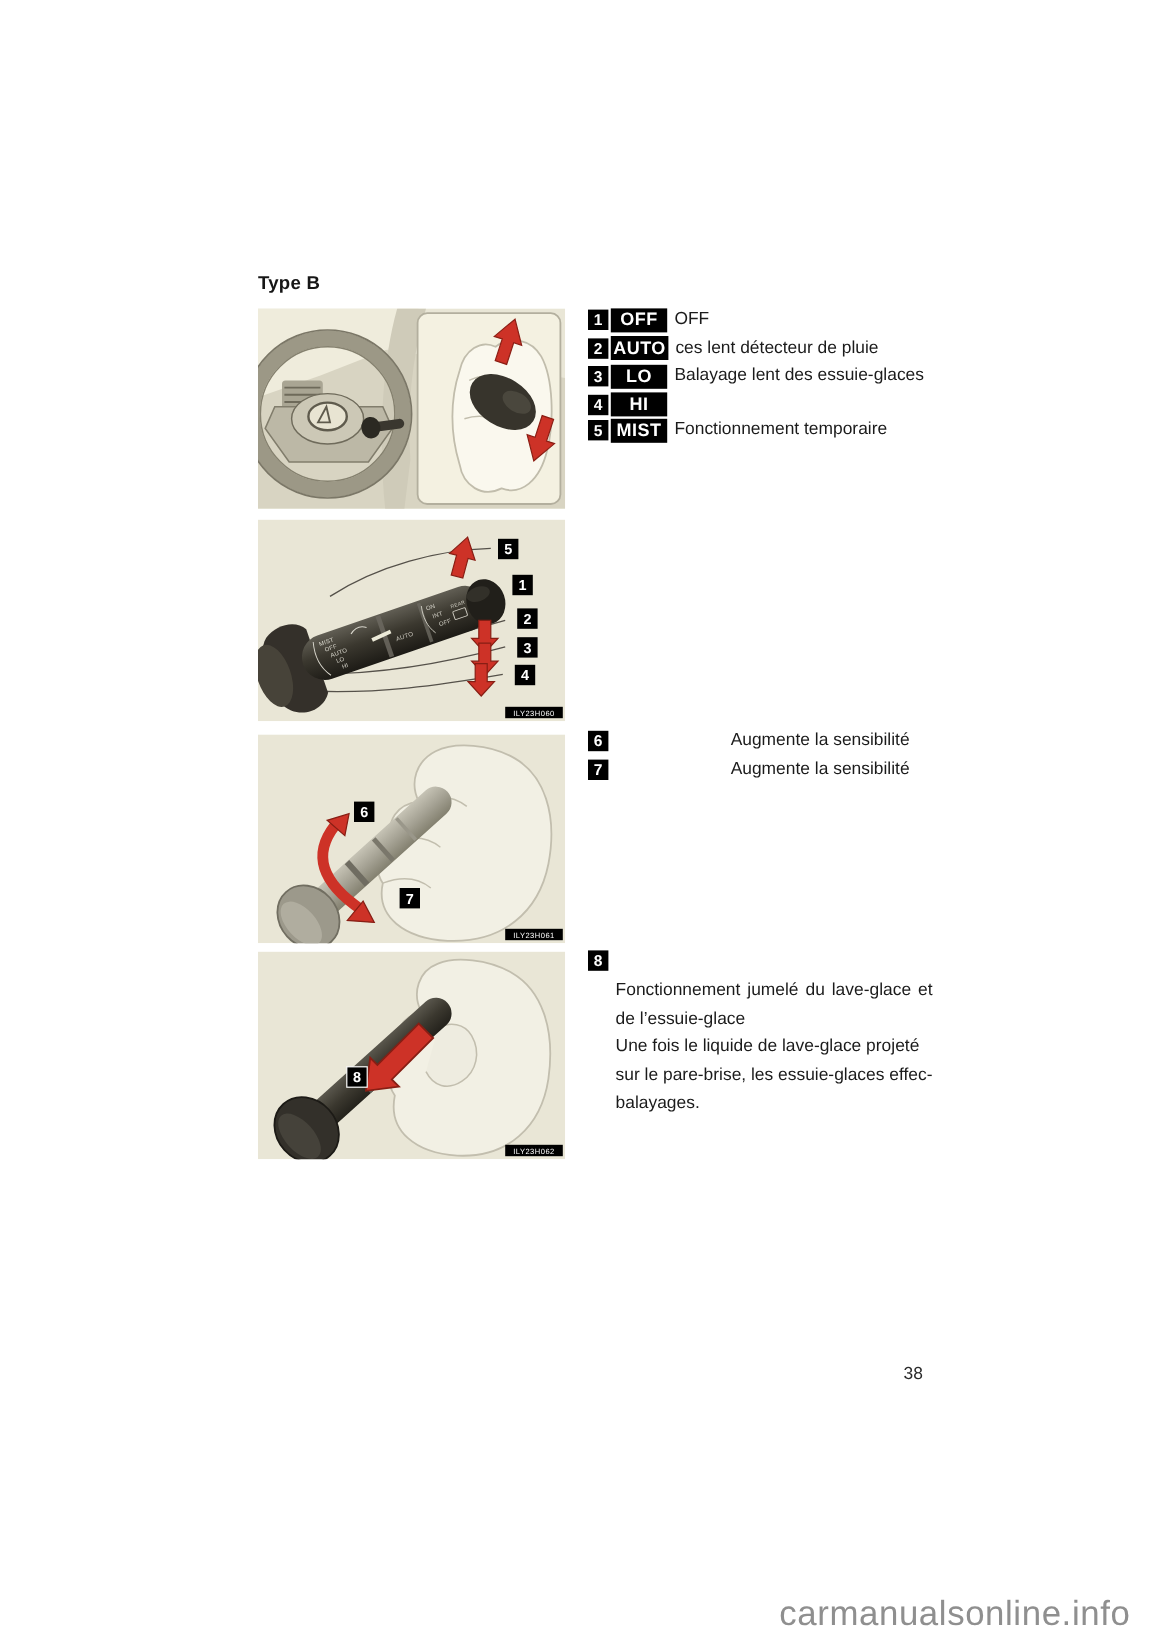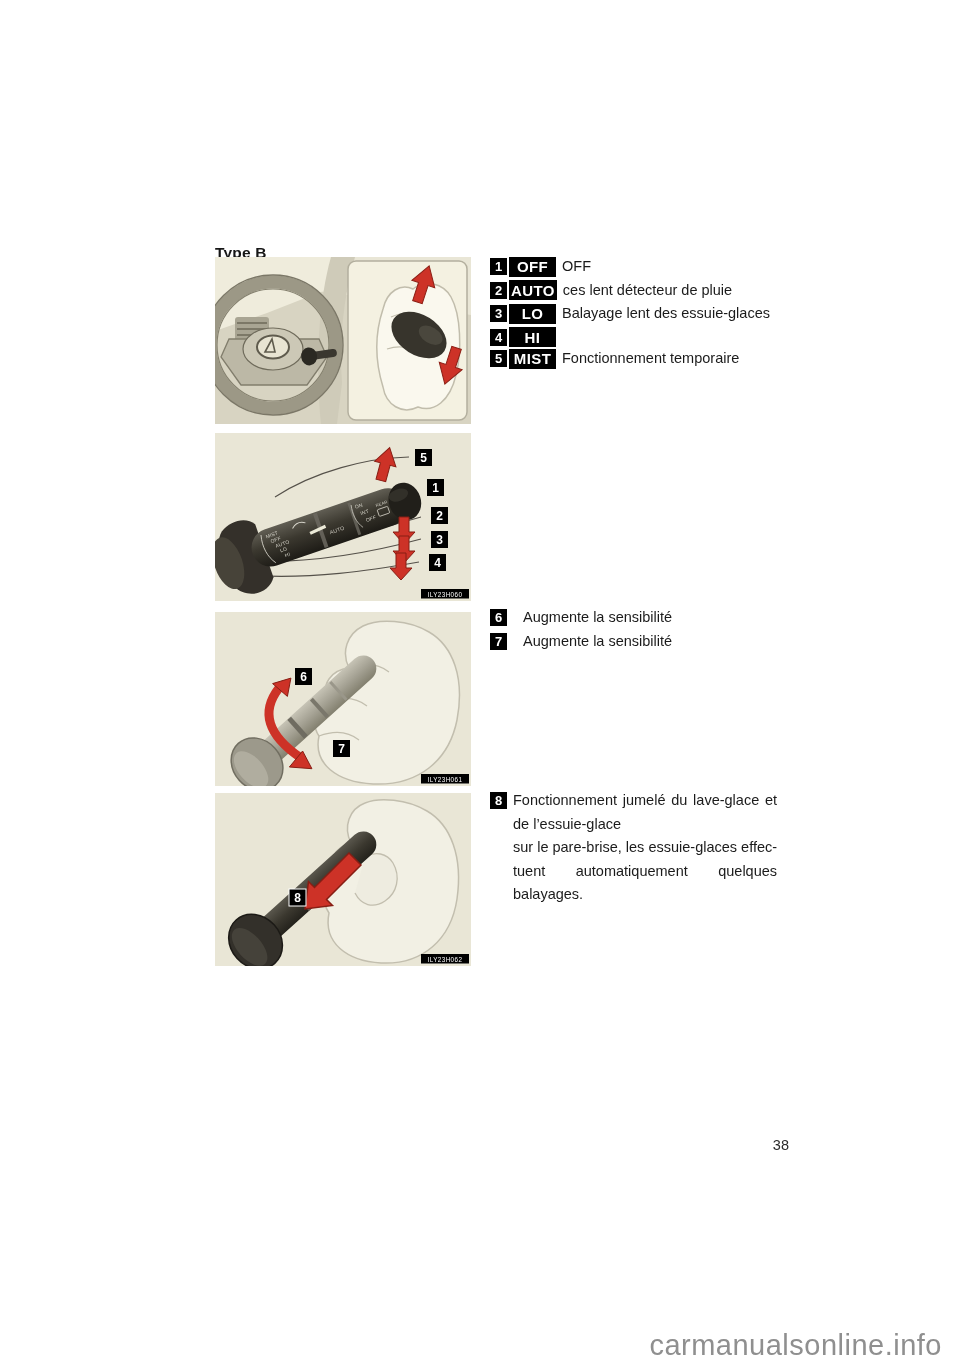--- a/index.html
+++ b/index.html
@@ -1,21 +1,21 @@
 <!DOCTYPE html>
 <html><head>
 <meta charset="utf-8">
 <style>
   html,body{margin:0;padding:0;background:#ffffff;}
   body{width:960px;height:1358px;position:relative;overflow:hidden;
        font-family:"Liberation Sans",sans-serif;color:#1b1b1b;}
   .page{position:absolute;inset:0;}
 
   .section-title{position:absolute;left:215px;top:228px;font-size:15.5px;
-       font-weight:600;letter-spacing:.2px;color:#161616;margin-top:16px;}
+       font-weight:600;letter-spacing:.2px;color:#161616;}
 
   .figure{position:absolute;left:215px;width:256px;}
   #fig1{top:257px;height:167px}
   #fig2{top:433px;height:168px}
   #fig3{top:612px;height:174px}
   #fig4{top:793px;height:173px}
   .figure svg{display:block;width:100%;height:100%;}
 
   svg text{font-family:"Liberation Sans",sans-serif;}
   .mk-num{fill:#ffffff;font-size:12px;font-weight:bold;}
@@ -31,27 +31,27 @@
 
   .l-item{display:flex;align-items:flex-start;}
   .badge{flex:0 0 17px;width:17px;height:17px;background:#000;color:#fff;
          font-size:13px;font-weight:bold;display:flex;align-items:center;
          justify-content:center;margin-top:3px;}
   .ctrl{flex:0 0 auto;min-width:47px;height:20px;background:#000;color:#fff;
         font-size:15px;font-weight:bold;letter-spacing:.4px;display:flex;
         align-items:center;justify-content:center;margin:1.5px 6px 0 2px;
         padding:0 2px;box-sizing:border-box;}
   .desc{flex:1;font-size:14.5px;color:#1b1b1b;}
-  .desc-washer{flex:1;font-size:14.5px;color:#1b1b1b;margin-left:6px;}
+  .desc-washer{flex:1;font-size:14.5px;color:#1b1b1b;margin-left:6px;margin-top:25px;}
   .l-line{line-height:23.5px;white-space:nowrap;}
   .just{text-align:justify;text-align-last:justify;white-space:normal;}
-  .gap6{margin-left:16px;}
+  .gap6{margin-left:6px;text-align:right;}
 
   .page-number{position:absolute;left:753px;top:1137px;width:36px;
-       text-align:right;font-size:14.5px;color:#2b2b2b;}
+       text-align:left;font-size:14.5px;color:#2b2b2b;}
   .watermark{position:absolute;right:18px;top:1329px;font-size:29px;
        color:#8f8f8f;letter-spacing:.5px;}
 </style>
 </head>
 <body>
 
 <div class="page">
 
   <div class="section-title">Type B</div>
 
@@ -277,22 +277,22 @@
       </div>
     </div>
   </div>
 
   <div class="legend" id="legend-washer">
     <div class="l-item">
       <span class="badge">8</span>
       <div class="desc-washer">
         <div class="l-line just">Fonctionnement jumelé du lave-glace et</div>
         <div class="l-line">de l’essuie-glace</div>
+        <div class="l-line">Une fois le liquide de lave-glace projeté</div>
         <div class="l-line">sur le pare-brise, les essuie-glaces effec-</div>
-        <div class="l-line just">tuent automatiquement quelques</div>
         <div class="l-line">balayages.</div>
       </div>
     </div>
   </div>
 
   <div class="page-number">38</div>
   <div class="watermark">carmanualsonline.info</div>
 
 </div>
 

